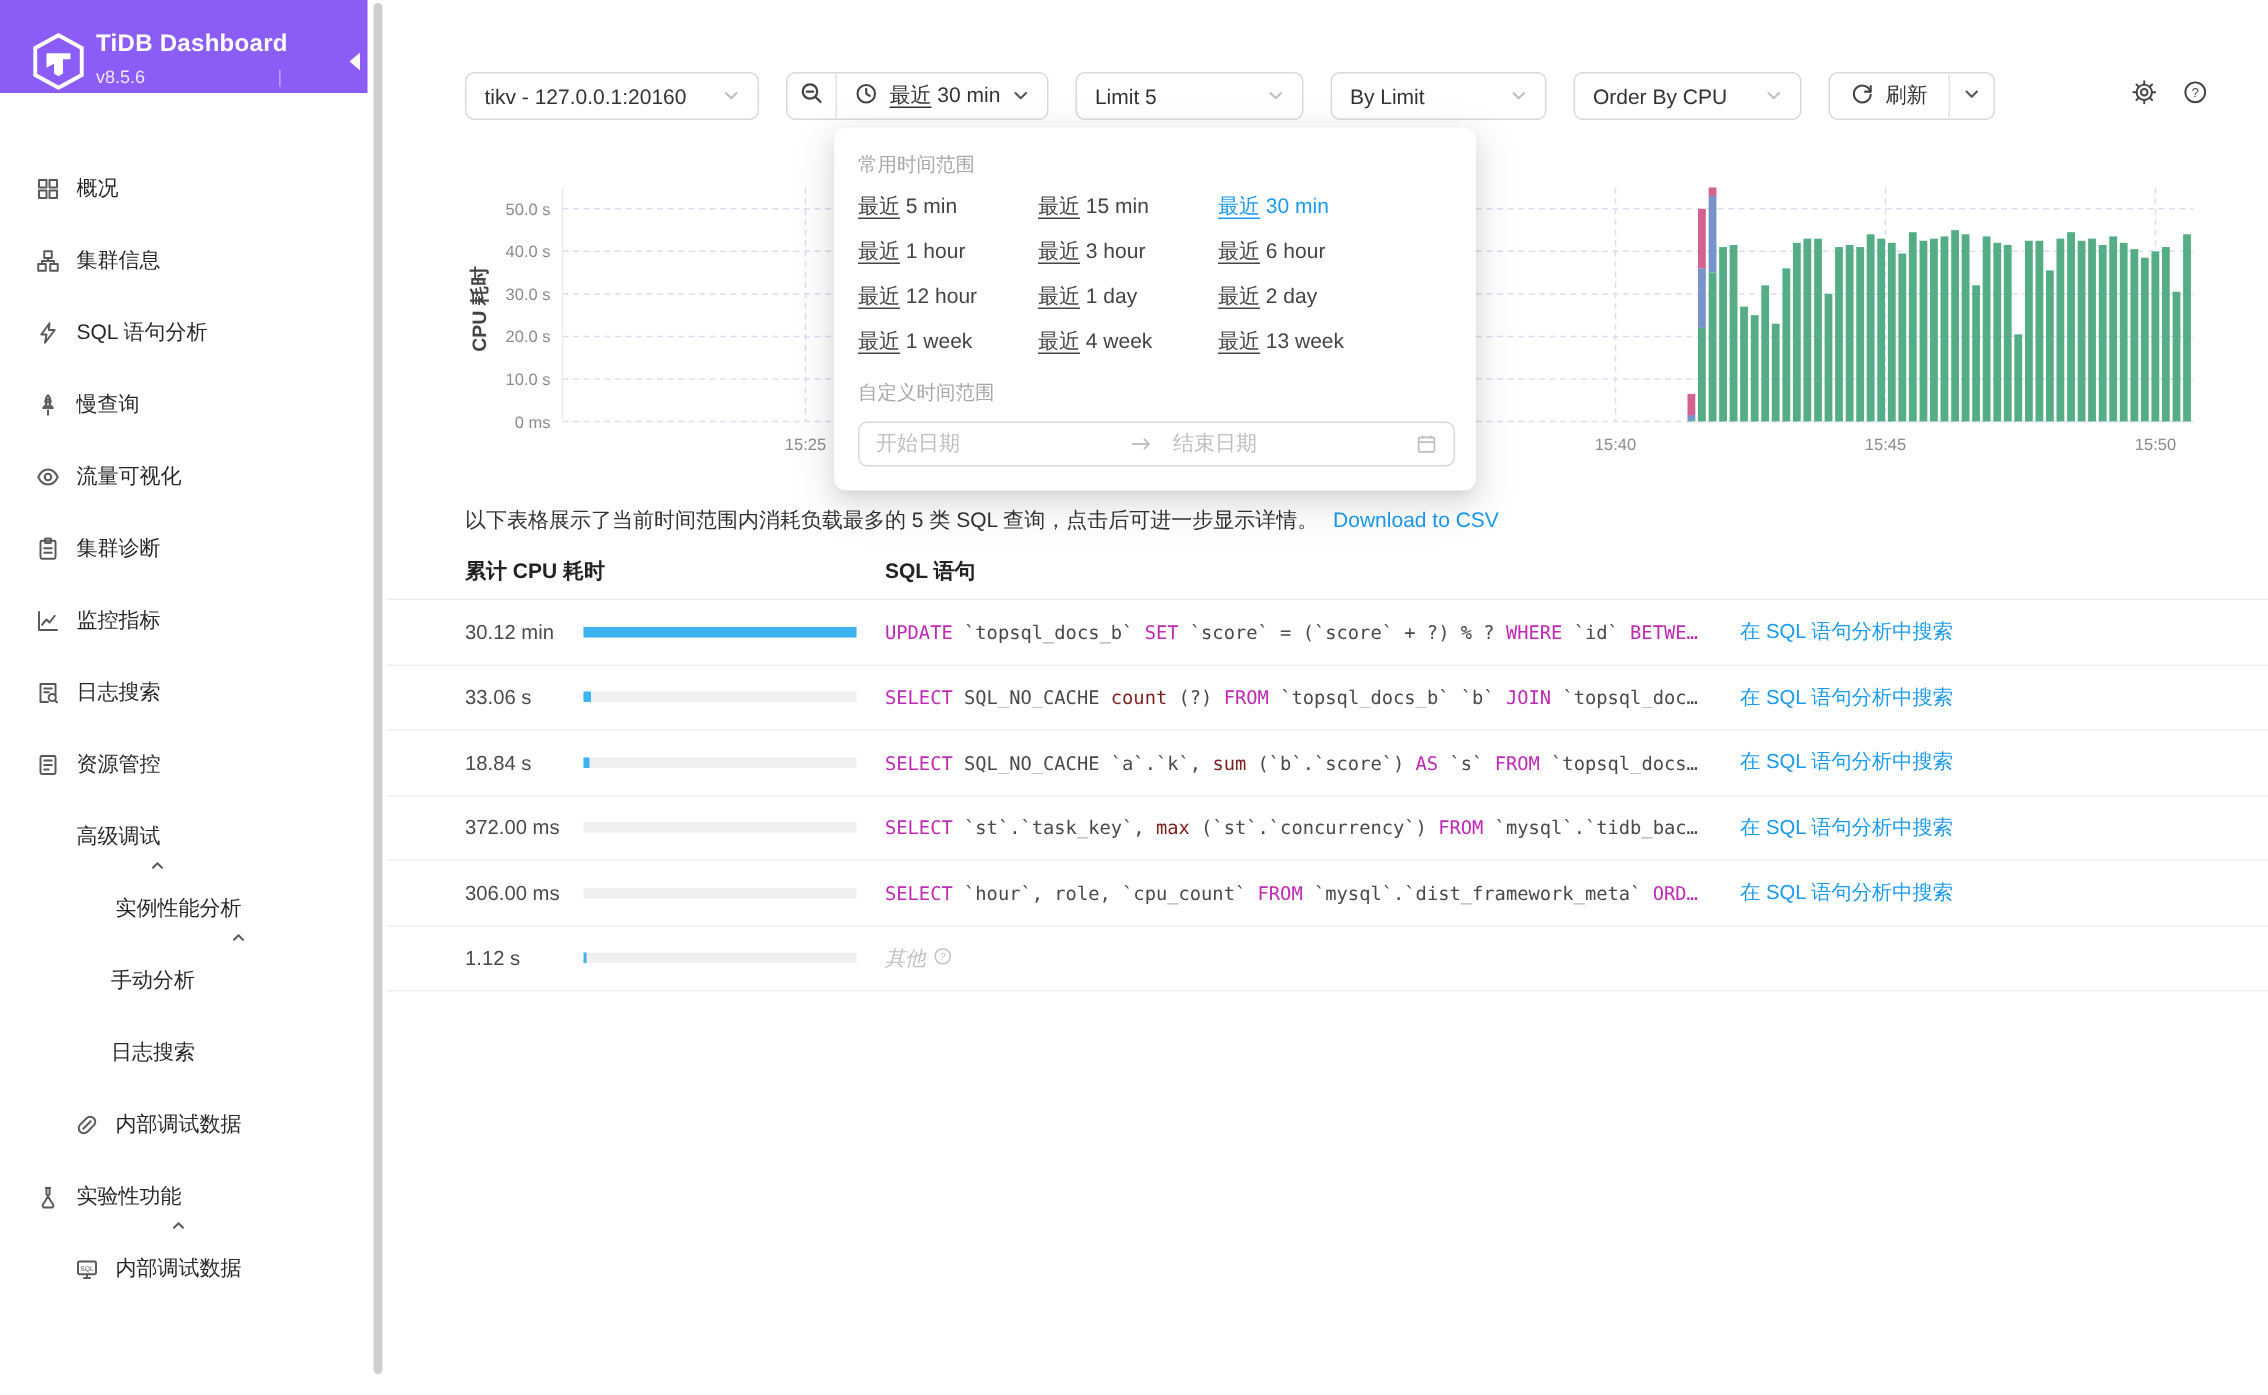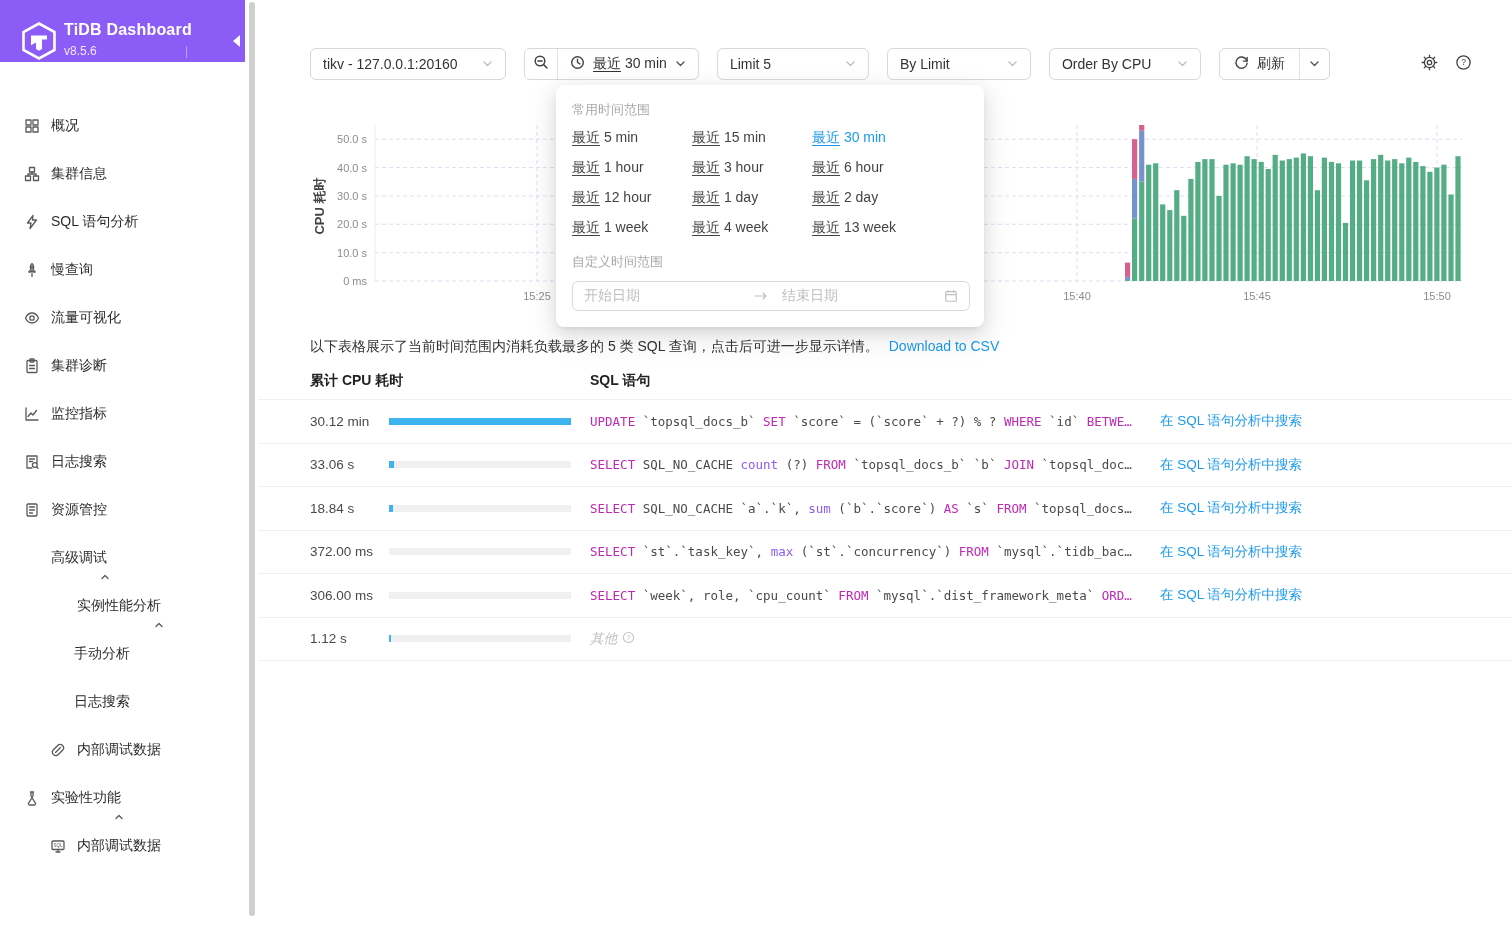--- a/index.html
+++ b/index.html
@@ -73,21 +73,21 @@
   .tbl { position:absolute; left:258px; top:363px; right:0; z-index:2; }
   .trow { display:flex; align-items:center; height:43.5px; border-bottom:1px solid #f0f0f0; padding-left:52px; }
   .trow.head { height:37px; font-weight:700; }
   .c-time { width:79px; font-size:13.5px; color:#4a4a4a; flex:0 0 79px; }
   .head .c-time { width:280px; flex:0 0 280px; font-size:14px; color:#222; }
   .c-bar { width:182px; flex:0 0 182px; height:7px; background:#f0f0f0; position:relative; margin-right:19px; }
   .c-bar .fill { position:absolute; left:0; top:0; bottom:0; background:#3db3f0; }
   .c-sql { width:570px; flex:0 0 570px; font-family:"DejaVu Sans Mono","Liberation Mono",monospace;
     font-size:12.5px; color:#4a4a4a; white-space:nowrap; overflow:hidden; }
   .head .c-sql { font-family:"Liberation Sans","DejaVu Sans",sans-serif; font-size:14px; color:#222; font-weight:700; }
-  .c-sql .kw { color:#bf29b5; } .c-sql .fn { color:#8b5cf6; }
+  .c-sql .kw { color:#bf29b5; } .c-sql .fn { color:#7f1d1d; }
   .c-link { font-size:13.5px; color:#1b9aee; cursor:pointer; white-space:nowrap; }
   .other-cell { font-family:"Liberation Sans","DejaVu Sans",sans-serif; font-style:italic; color:#bfbfbf; font-size:13.5px;
     display:flex; align-items:center; gap:5px; }
 </style>
 </head>
 <body>
 
 <div class="sidebar">
   <div class="side-header">
     <div class="logo">
@@ -511,21 +511,21 @@
     </div>
     <div class="trow">
       <div class="c-time">372.00 ms</div>
       <div class="c-bar"></div>
       <div class="c-sql"><span class="kw">SELECT</span><span> `st`.`task_key`, </span><span class="fn">max</span><span> (`st`.`concurrency`) </span><span class="kw">FROM</span><span> `mysql`.`tidb_bac…</span></div>
       <div class="c-link">在 SQL 语句分析中搜索</div>
     </div>
     <div class="trow">
       <div class="c-time">306.00 ms</div>
       <div class="c-bar"></div>
-      <div class="c-sql"><span class="kw">SELECT</span><span> `week`, role, `cpu_count` </span><span class="kw">FROM</span><span> `mysql`.`dist_framework_meta` </span><span class="kw">ORD…</span></div>
+      <div class="c-sql"><span class="kw">SELECT</span><span> `hour`, role, `cpu_count` </span><span class="kw">FROM</span><span> `mysql`.`dist_framework_meta` </span><span class="kw">ORD…</span></div>
       <div class="c-link">在 SQL 语句分析中搜索</div>
     </div>
     <div class="trow">
       <div class="c-time">1.12 s</div>
       <div class="c-bar">
         <div class="fill" style="width: 2px;"></div>
       </div>
       <div class="c-sql">
         <span class="other-cell">
           <span>其他</span>

